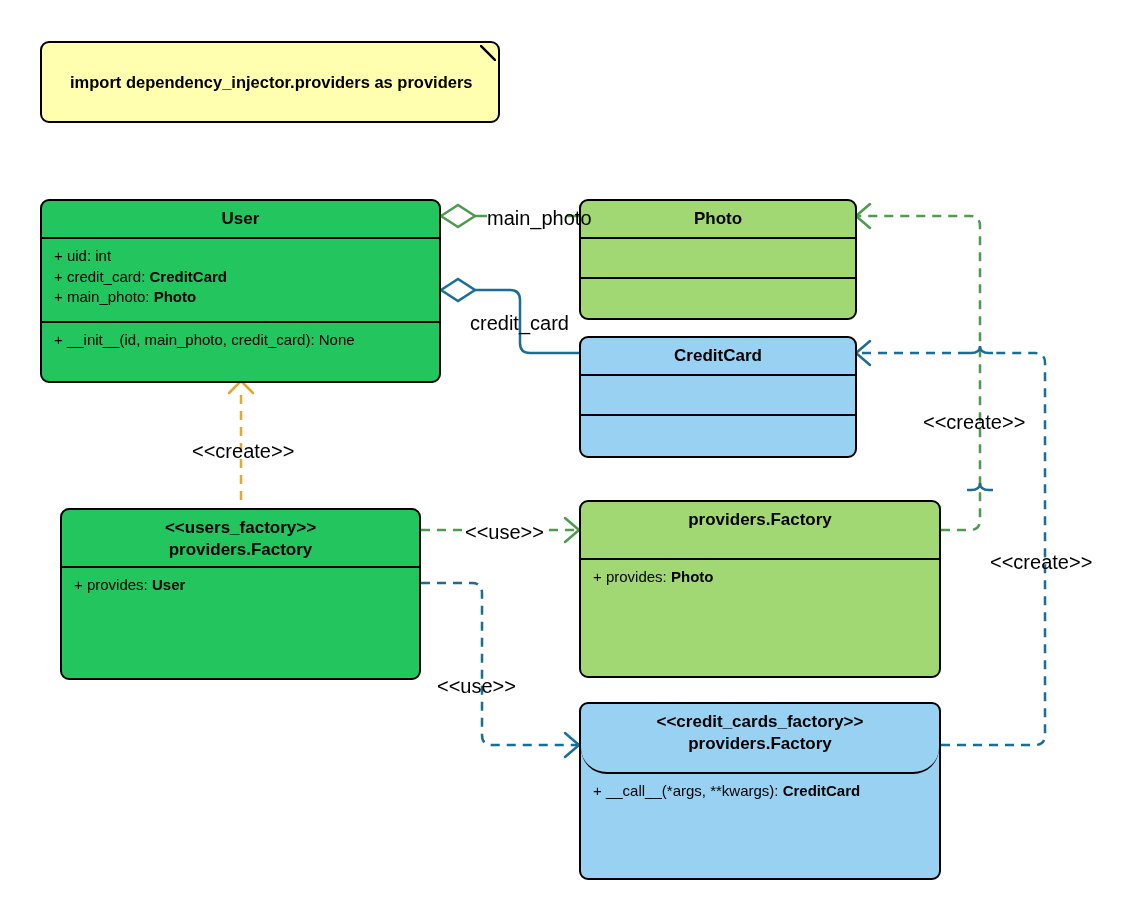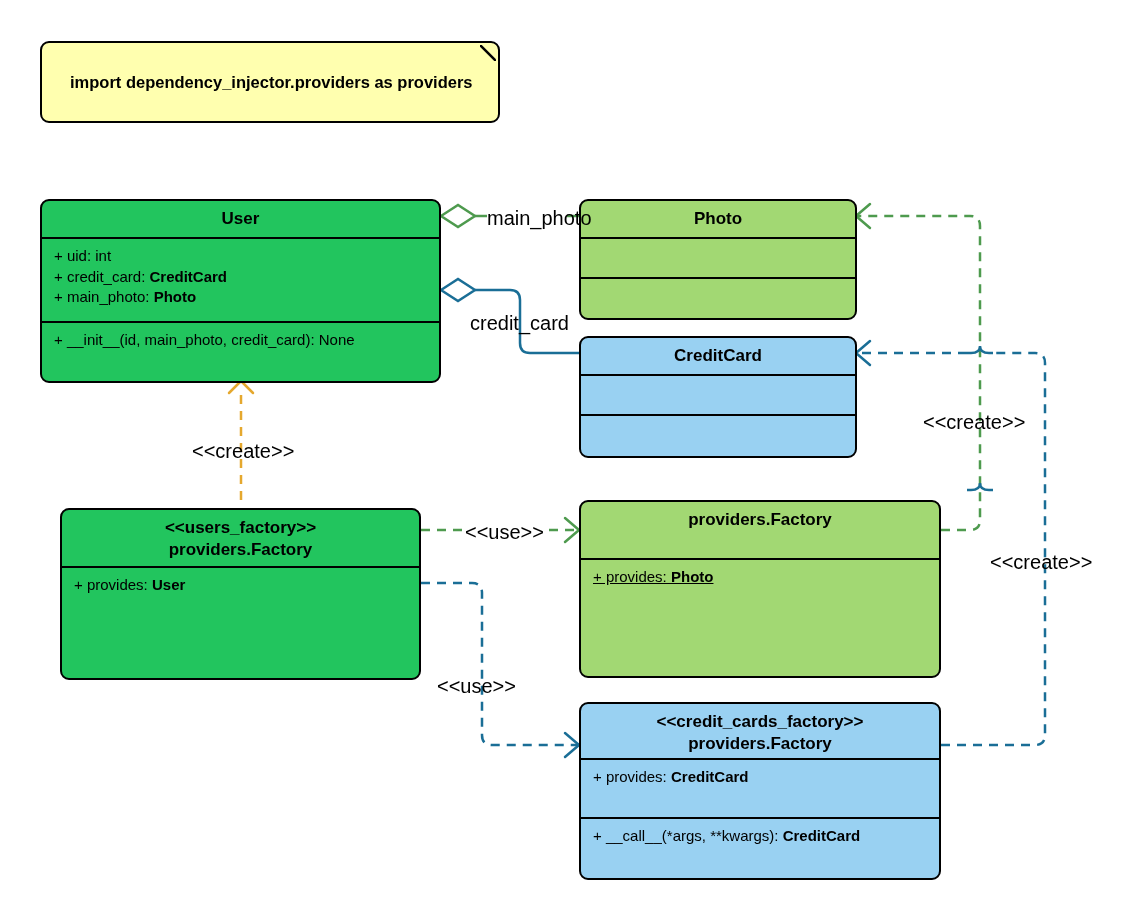--- a/index.html
+++ b/index.html
@@ -201,37 +201,32 @@
       <div>
         <span>+ provides: </span><b>User</b>
       </div>
     </div>
   </div>
 
   <div class="uml-class fill-green" style="left:579px; top:500px; width:362px; height:178px;">
     <div class="uml-row uml-title" style="height:58px;">
       <div>providers.Factory</div>
     </div>
-    <div class="uml-row uml-attrs" style="height:67px;text-decoration:underline;">
+    <div class="uml-row uml-attrs" style="height:67px;">
       <div>
         <span>+ provides: </span><b>Photo</b>
       </div>
     </div>
   </div>
 
   <div class="uml-class fill-blue" style="left:579px; top:702px; width:362px; height:178px;">
-    <div class="uml-row uml-title" style="height:56px;">
+    <div class="uml-row uml-title" style="height:70px;border-radius:26px;">
       <div>&lt;&lt;credit_cards_factory&gt;&gt;</div>
       <div>providers.Factory</div>
     </div>
-    <div class="uml-row uml-attrs" style="height:59px;">
-      <div>
-        <span>+ provides: </span><b>CreditCard</b>
-      </div>
-    </div>
     <div class="uml-row uml-ops" style="height:61px;">
       <div>
         <span>+ __call__(*args, **kwargs): </span><b>CreditCard</b>
       </div>
     </div>
   </div>
 
   <div class="edge-label" style="left:487px; top:208px;">main_photo</div>
 
   <div class="edge-label" style="left:470px; top:313px;">credit_card</div>

